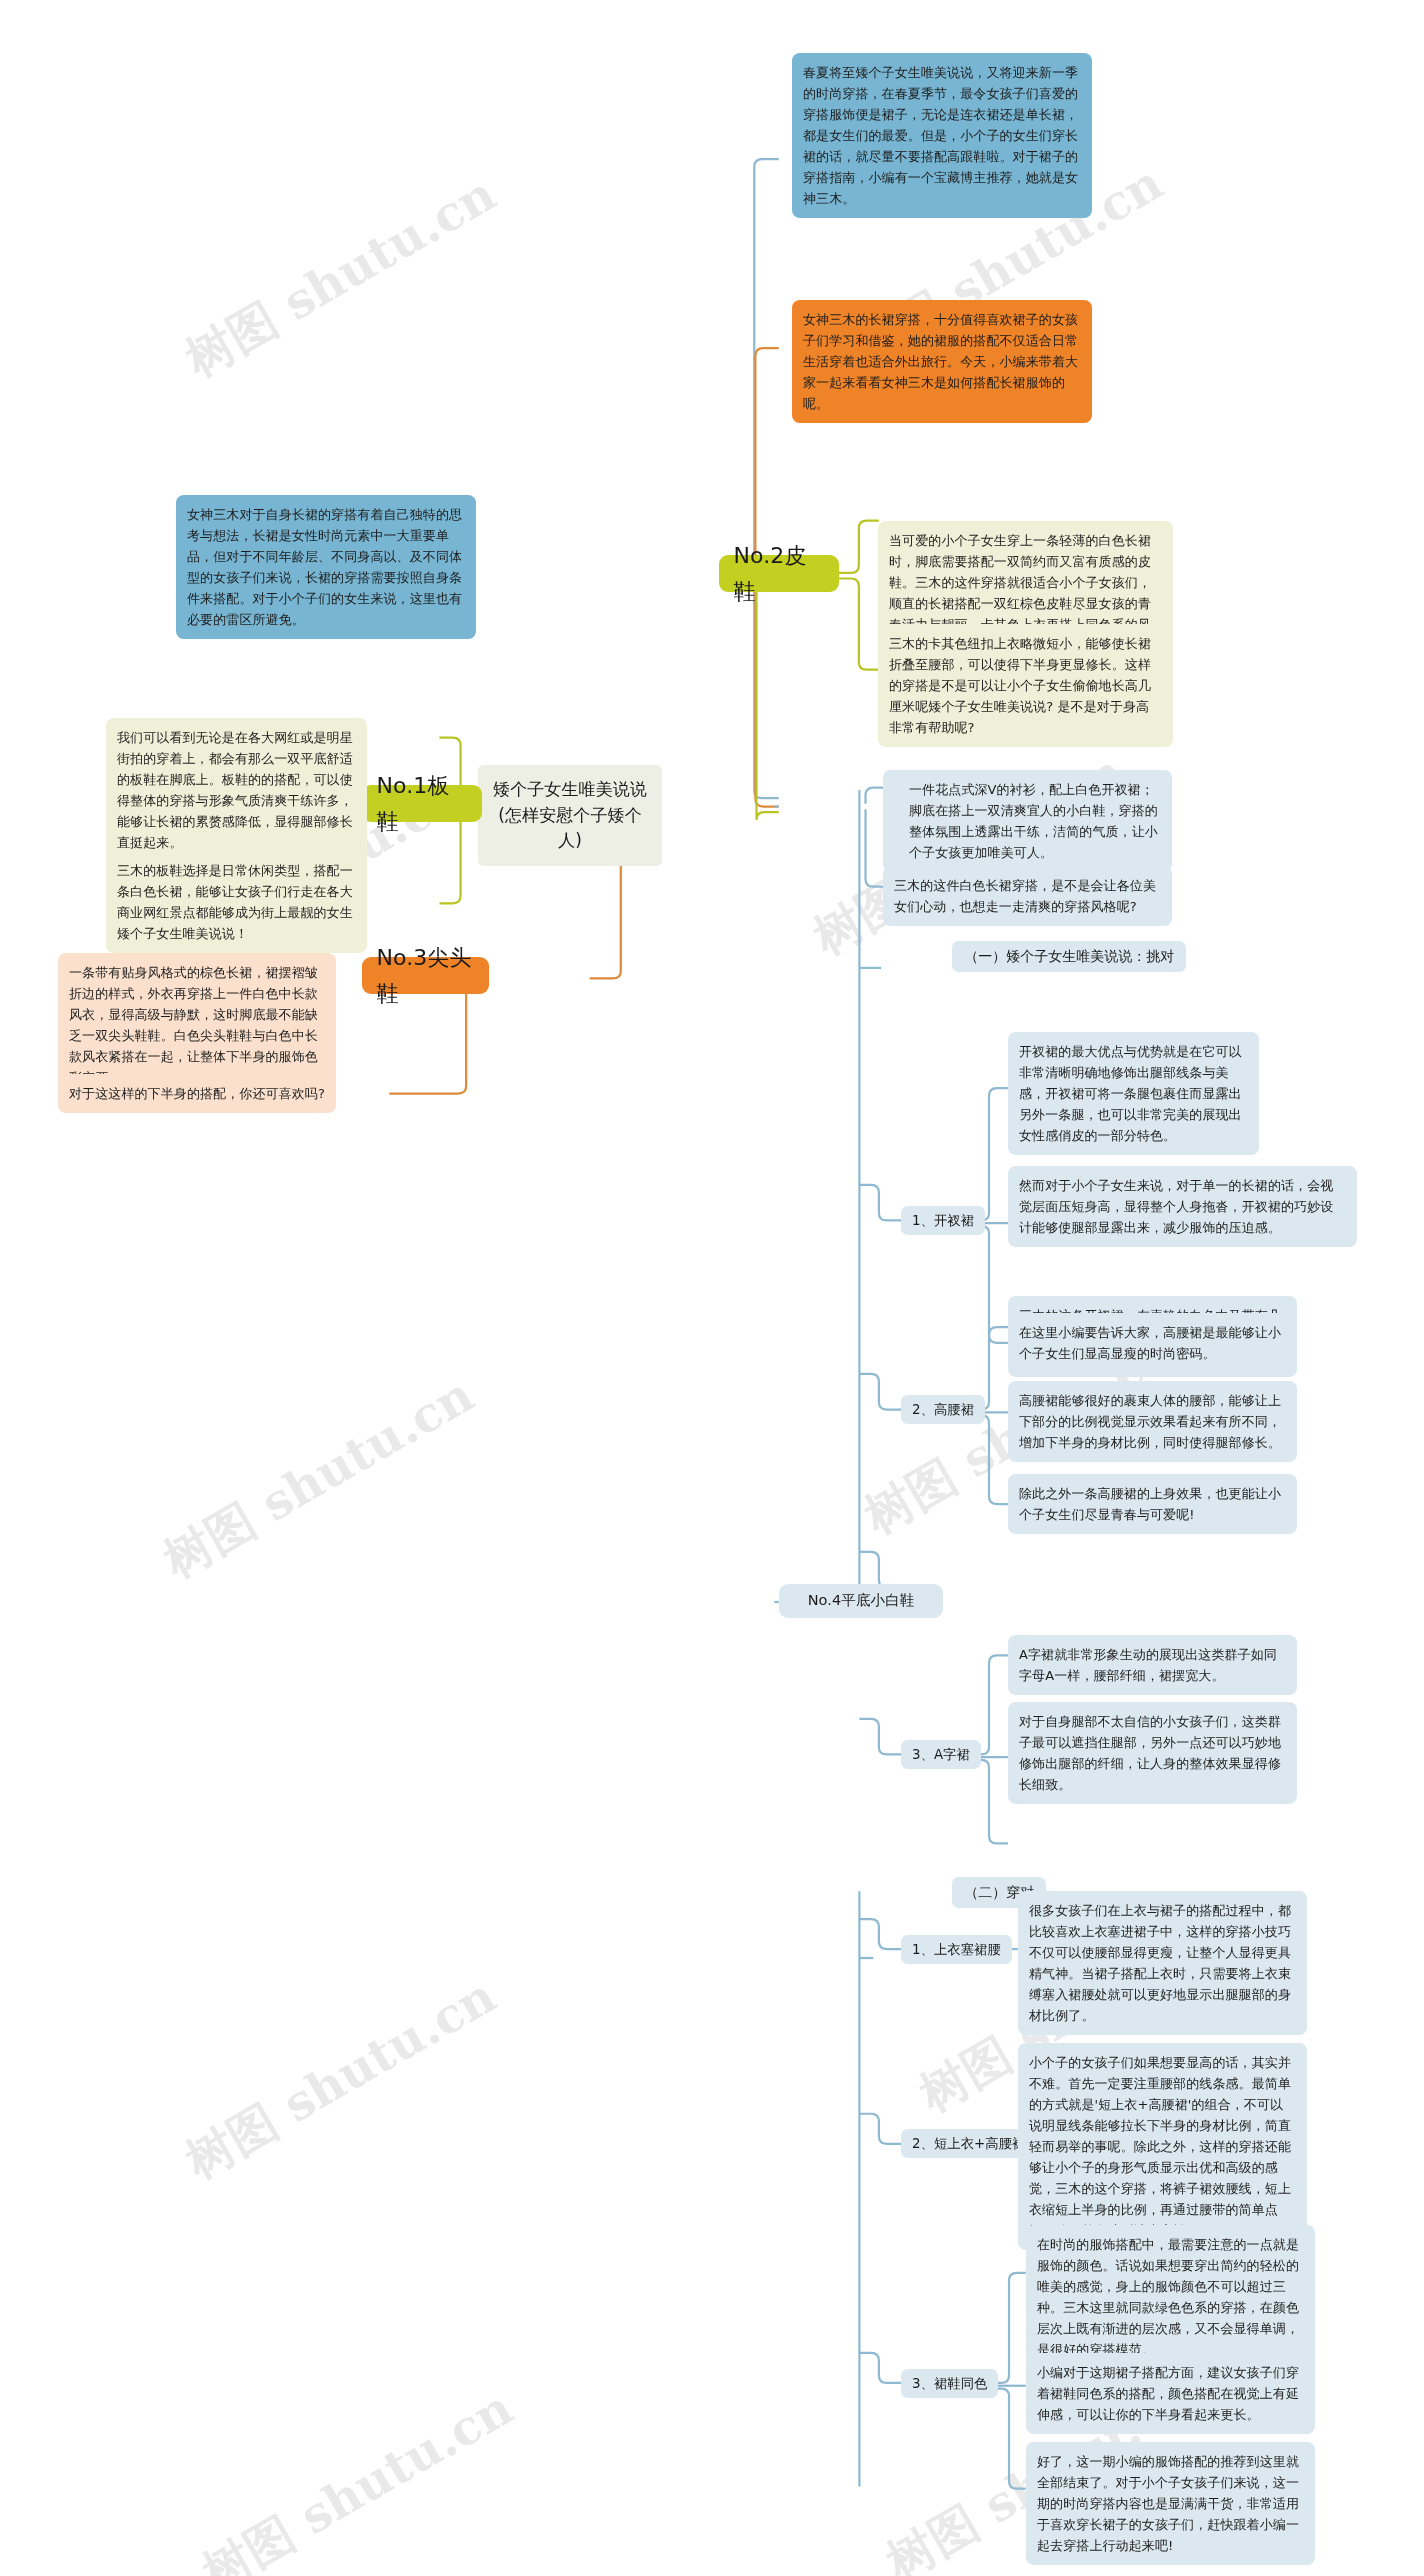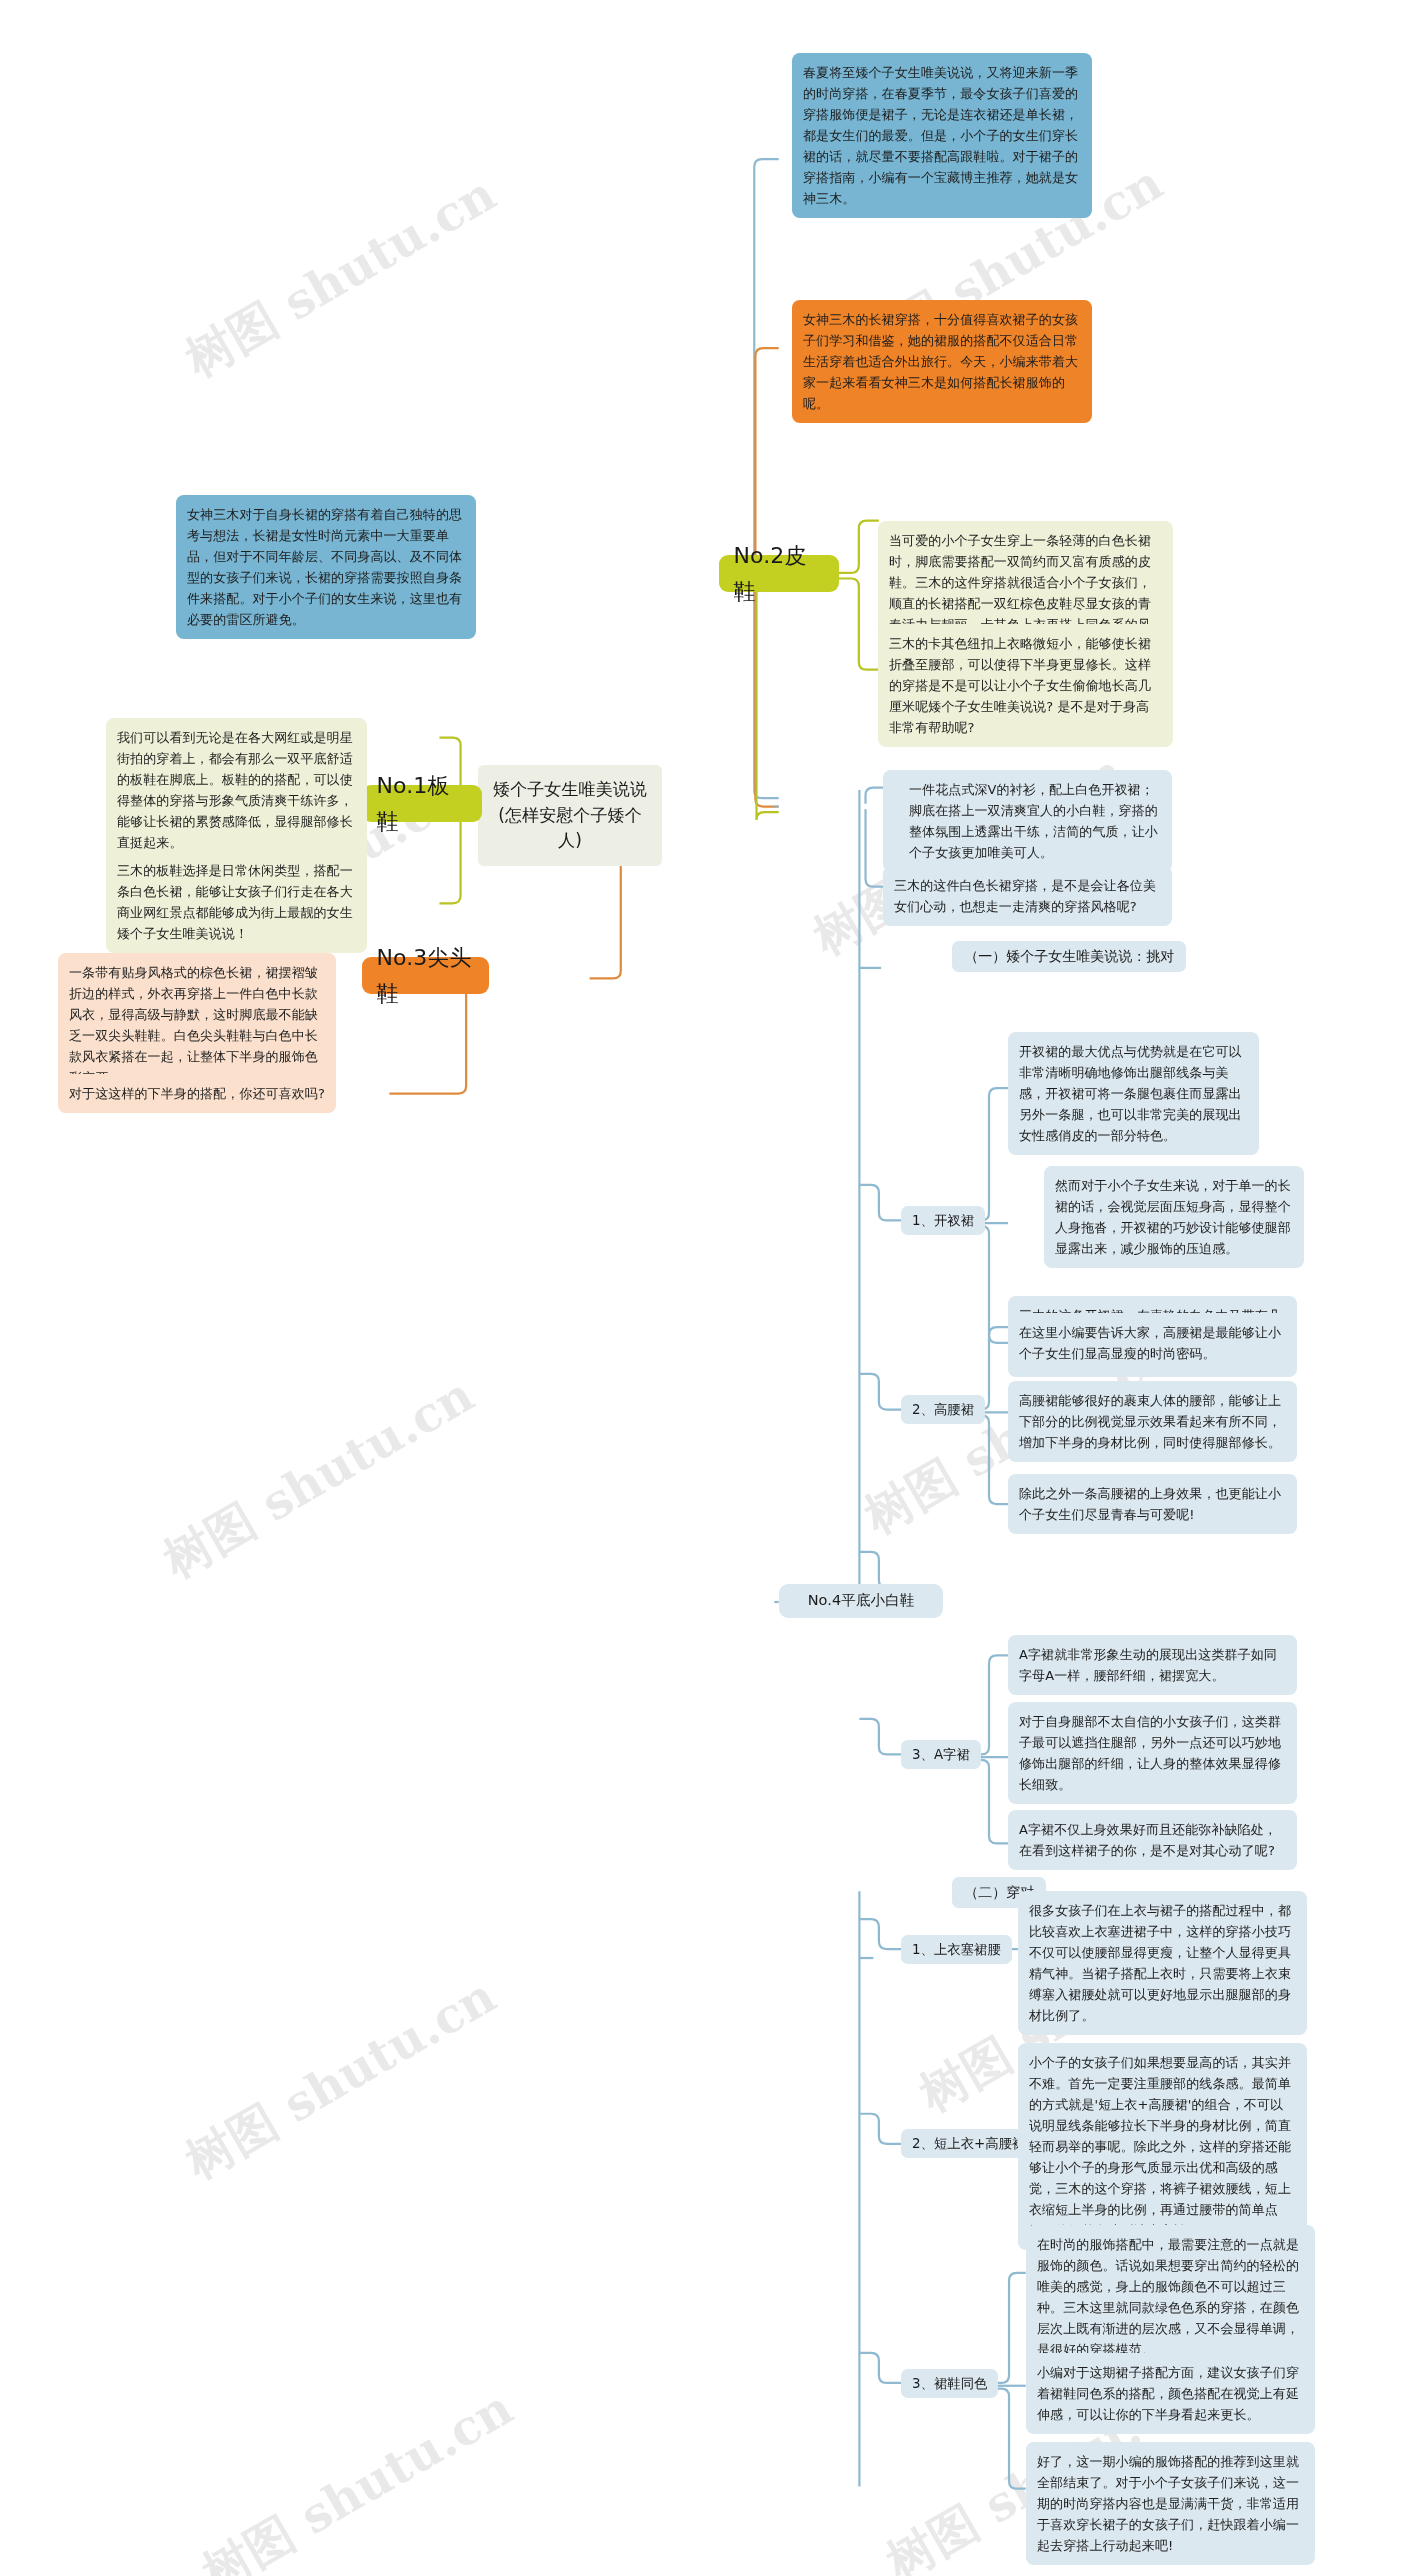--- a/index.html
+++ b/index.html
@@ -139,34 +139,33 @@
 
   <div class="node txt blue-soft" style="left:883px;top:770px;width:289px;padding-left:26px;">一件花点式深V的衬衫，配上白色开衩裙；脚底在搭上一双清爽宜人的小白鞋，穿搭的整体氛围上透露出干练，洁简的气质，让小个子女孩更加唯美可人。</div>
 
   <div class="node txt blue-soft" style="left:883px;top:866px;width:289px;">三木的这件白色长裙穿搭，是不是会让各位美女们心动，也想走一走清爽的穿搭风格呢?</div>
 
   <div class="sect-label" style="left:952px;top:941px;">（一）矮个子女生唯美说说：挑对</div>
 
   <div class="sub-label" style="left:901px;top:1206px;">1、开衩裙</div>
 
   <div class="node txt blue-soft" style="left:1008px;top:1032px;width:251px;">开衩裙的最大优点与优势就是在它可以非常清晰明确地修饰出腿部线条与美感，开衩裙可将一条腿包裹住而显露出另外一条腿，也可以非常完美的展现出女性感俏皮的一部分特色。</div>
-  <div class="node txt blue-soft" style="left:1008px;top:1166px;width:260px;margin-left:36px;">然而对于小个子女生来说，对于单一的长裙的话，会视觉层面压短身高，显得整个人身拖沓，开衩裙的巧妙设计能够使腿部显露出来，减少服饰的压迫感。</div>
+  <div class="node txt blue-soft" style="left:1008px;top:1166px;width:349px;">然而对于小个子女生来说，对于单一的长裙的话，会视觉层面压短身高，显得整个人身拖沓，开衩裙的巧妙设计能够使腿部显露出来，减少服饰的压迫感。</div>
   <div class="node txt blue-soft" style="left:1008px;top:1296px;width:289px;">三木的这条开衩裙，在素静的白色中又带有几分唯美与火辣，想要尝试开衩裙的女孩子们是不是对这样的穿搭十分心动呢?</div>
 
   <div class="sub-label" style="left:901px;top:1395px;">2、高腰裙</div>
 
   <div class="node txt blue-soft" style="left:1008px;top:1313px;width:289px;">在这里小编要告诉大家，高腰裙是最能够让小个子女生们显高显瘦的时尚密码。</div>
   <div class="node txt blue-soft" style="left:1008px;top:1381px;width:289px;">高腰裙能够很好的裹束人体的腰部，能够让上下部分的比例视觉显示效果看起来有所不同，增加下半身的身材比例，同时使得腿部修长。</div>
   <div class="node txt blue-soft" style="left:1008px;top:1474px;width:289px;">除此之外一条高腰裙的上身效果，也更能让小个子女生们尽显青春与可爱呢!</div>
 
   <div class="sub-label" style="left:901px;top:1740px;">3、A字裙</div>
 
   <div class="node txt blue-soft" style="left:1008px;top:1635px;width:289px;">A字裙就非常形象生动的展现出这类群子如同字母A一样，腰部纤细，裙摆宽大。</div>
   <div class="node txt blue-soft" style="left:1008px;top:1702px;width:289px;">对于自身腿部不太自信的小女孩子们，这类群子最可以遮挡住腿部，另外一点还可以巧妙地修饰出腿部的纤细，让人身的整体效果显得修长细致。</div>
-  <div class="node txt blue-soft" style="left:1008px;top:1810px;width:289px;">A字裙不仅上身效果好而且还能弥补缺陷处，在看到这样裙子的你，是不是对其心动了呢?</div>
 
   <div class="sect-label" style="left:952px;top:1877px;">（二）穿对</div>
 
   <div class="sub-label" style="left:901px;top:1935px;">1、上衣塞裙腰</div>
 
   <div class="node txt blue-soft" style="left:1018px;top:1891px;width:289px;">很多女孩子们在上衣与裙子的搭配过程中，都比较喜欢上衣塞进裙子中，这样的穿搭小技巧不仅可以使腰部显得更瘦，让整个人显得更具精气神。当裙子搭配上衣时，只需要将上衣束缚塞入裙腰处就可以更好地显示出腿腿部的身材比例了。</div>
 
   <div class="sub-label" style="left:901px;top:2129px;">2、短上衣+高腰裙</div>
 
   <div class="node txt blue-soft" style="left:1018px;top:2043px;width:289px;">小个子的女孩子们如果想要显高的话，其实并不难。首先一定要注重腰部的线条感。最简单的方式就是'短上衣+高腰裙'的组合，不可以说明显线条能够拉长下半身的身材比例，简直轻而易举的事呢。除此之外，这样的穿搭还能够让小个子的身形气质显示出优和高级的感觉，三木的这个穿搭，将裤子裙效腰线，短上衣缩短上半身的比例，再通过腰带的简单点缀，使得整套造型清爽宽松。</div>

